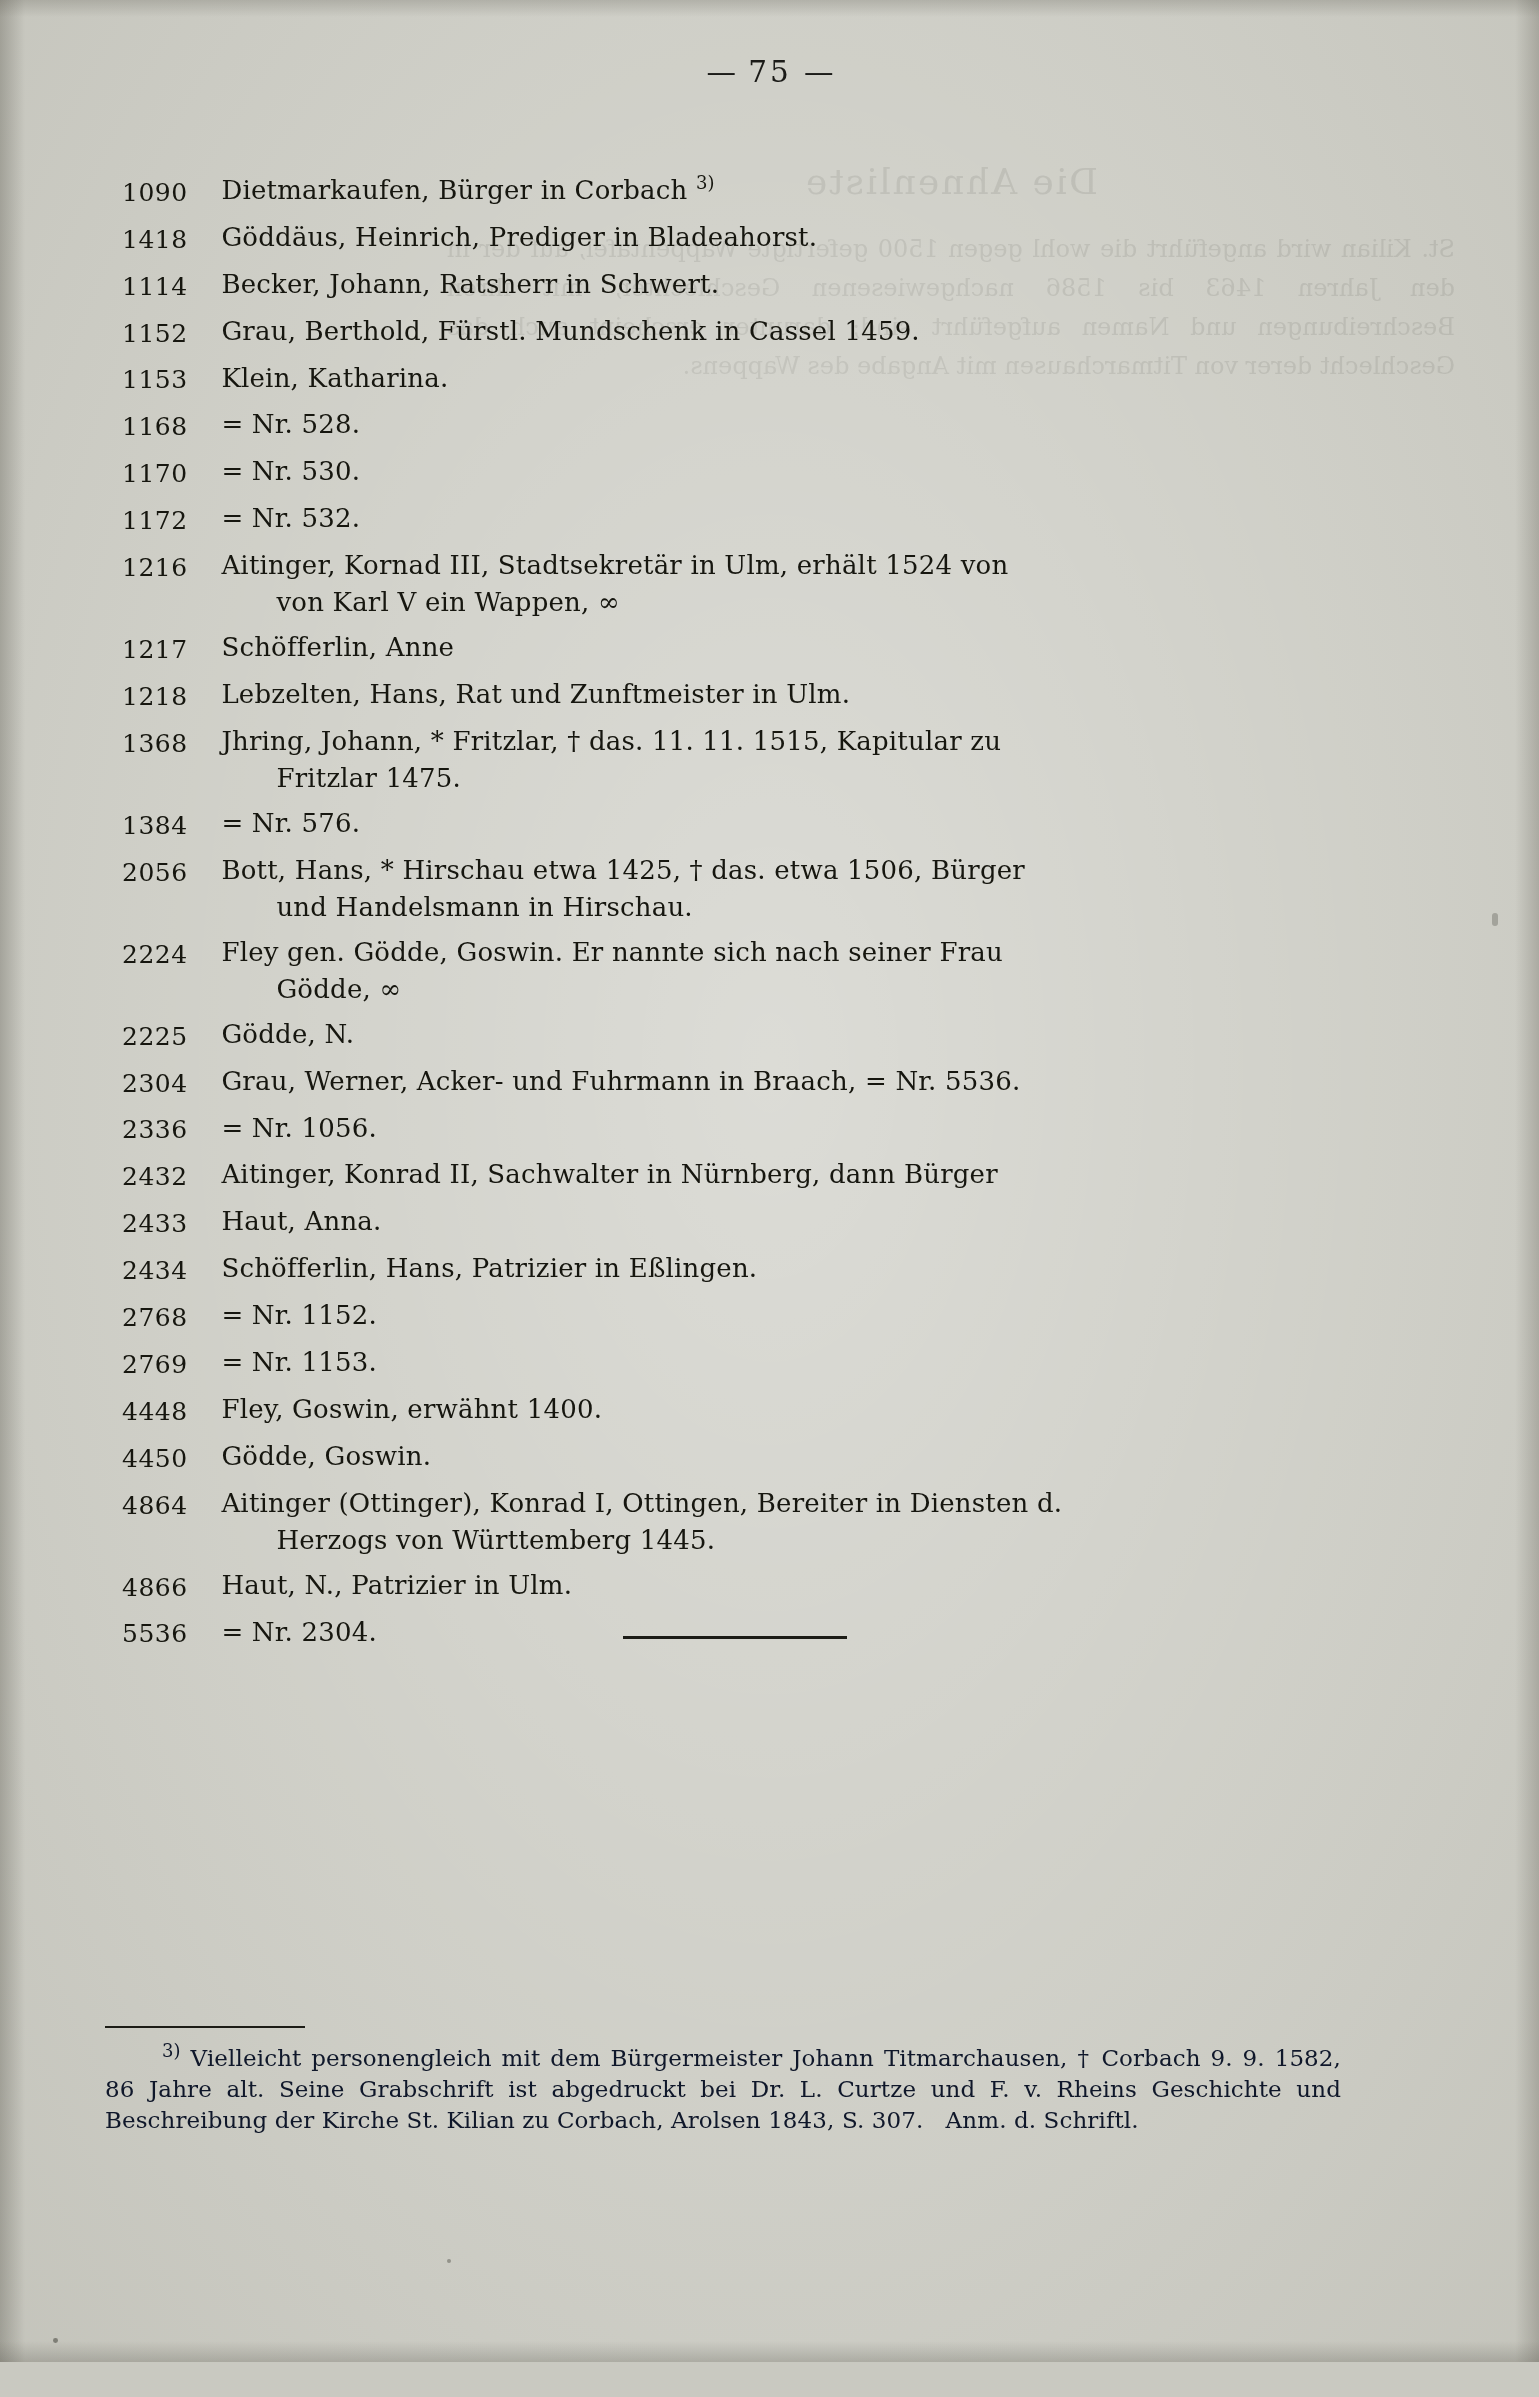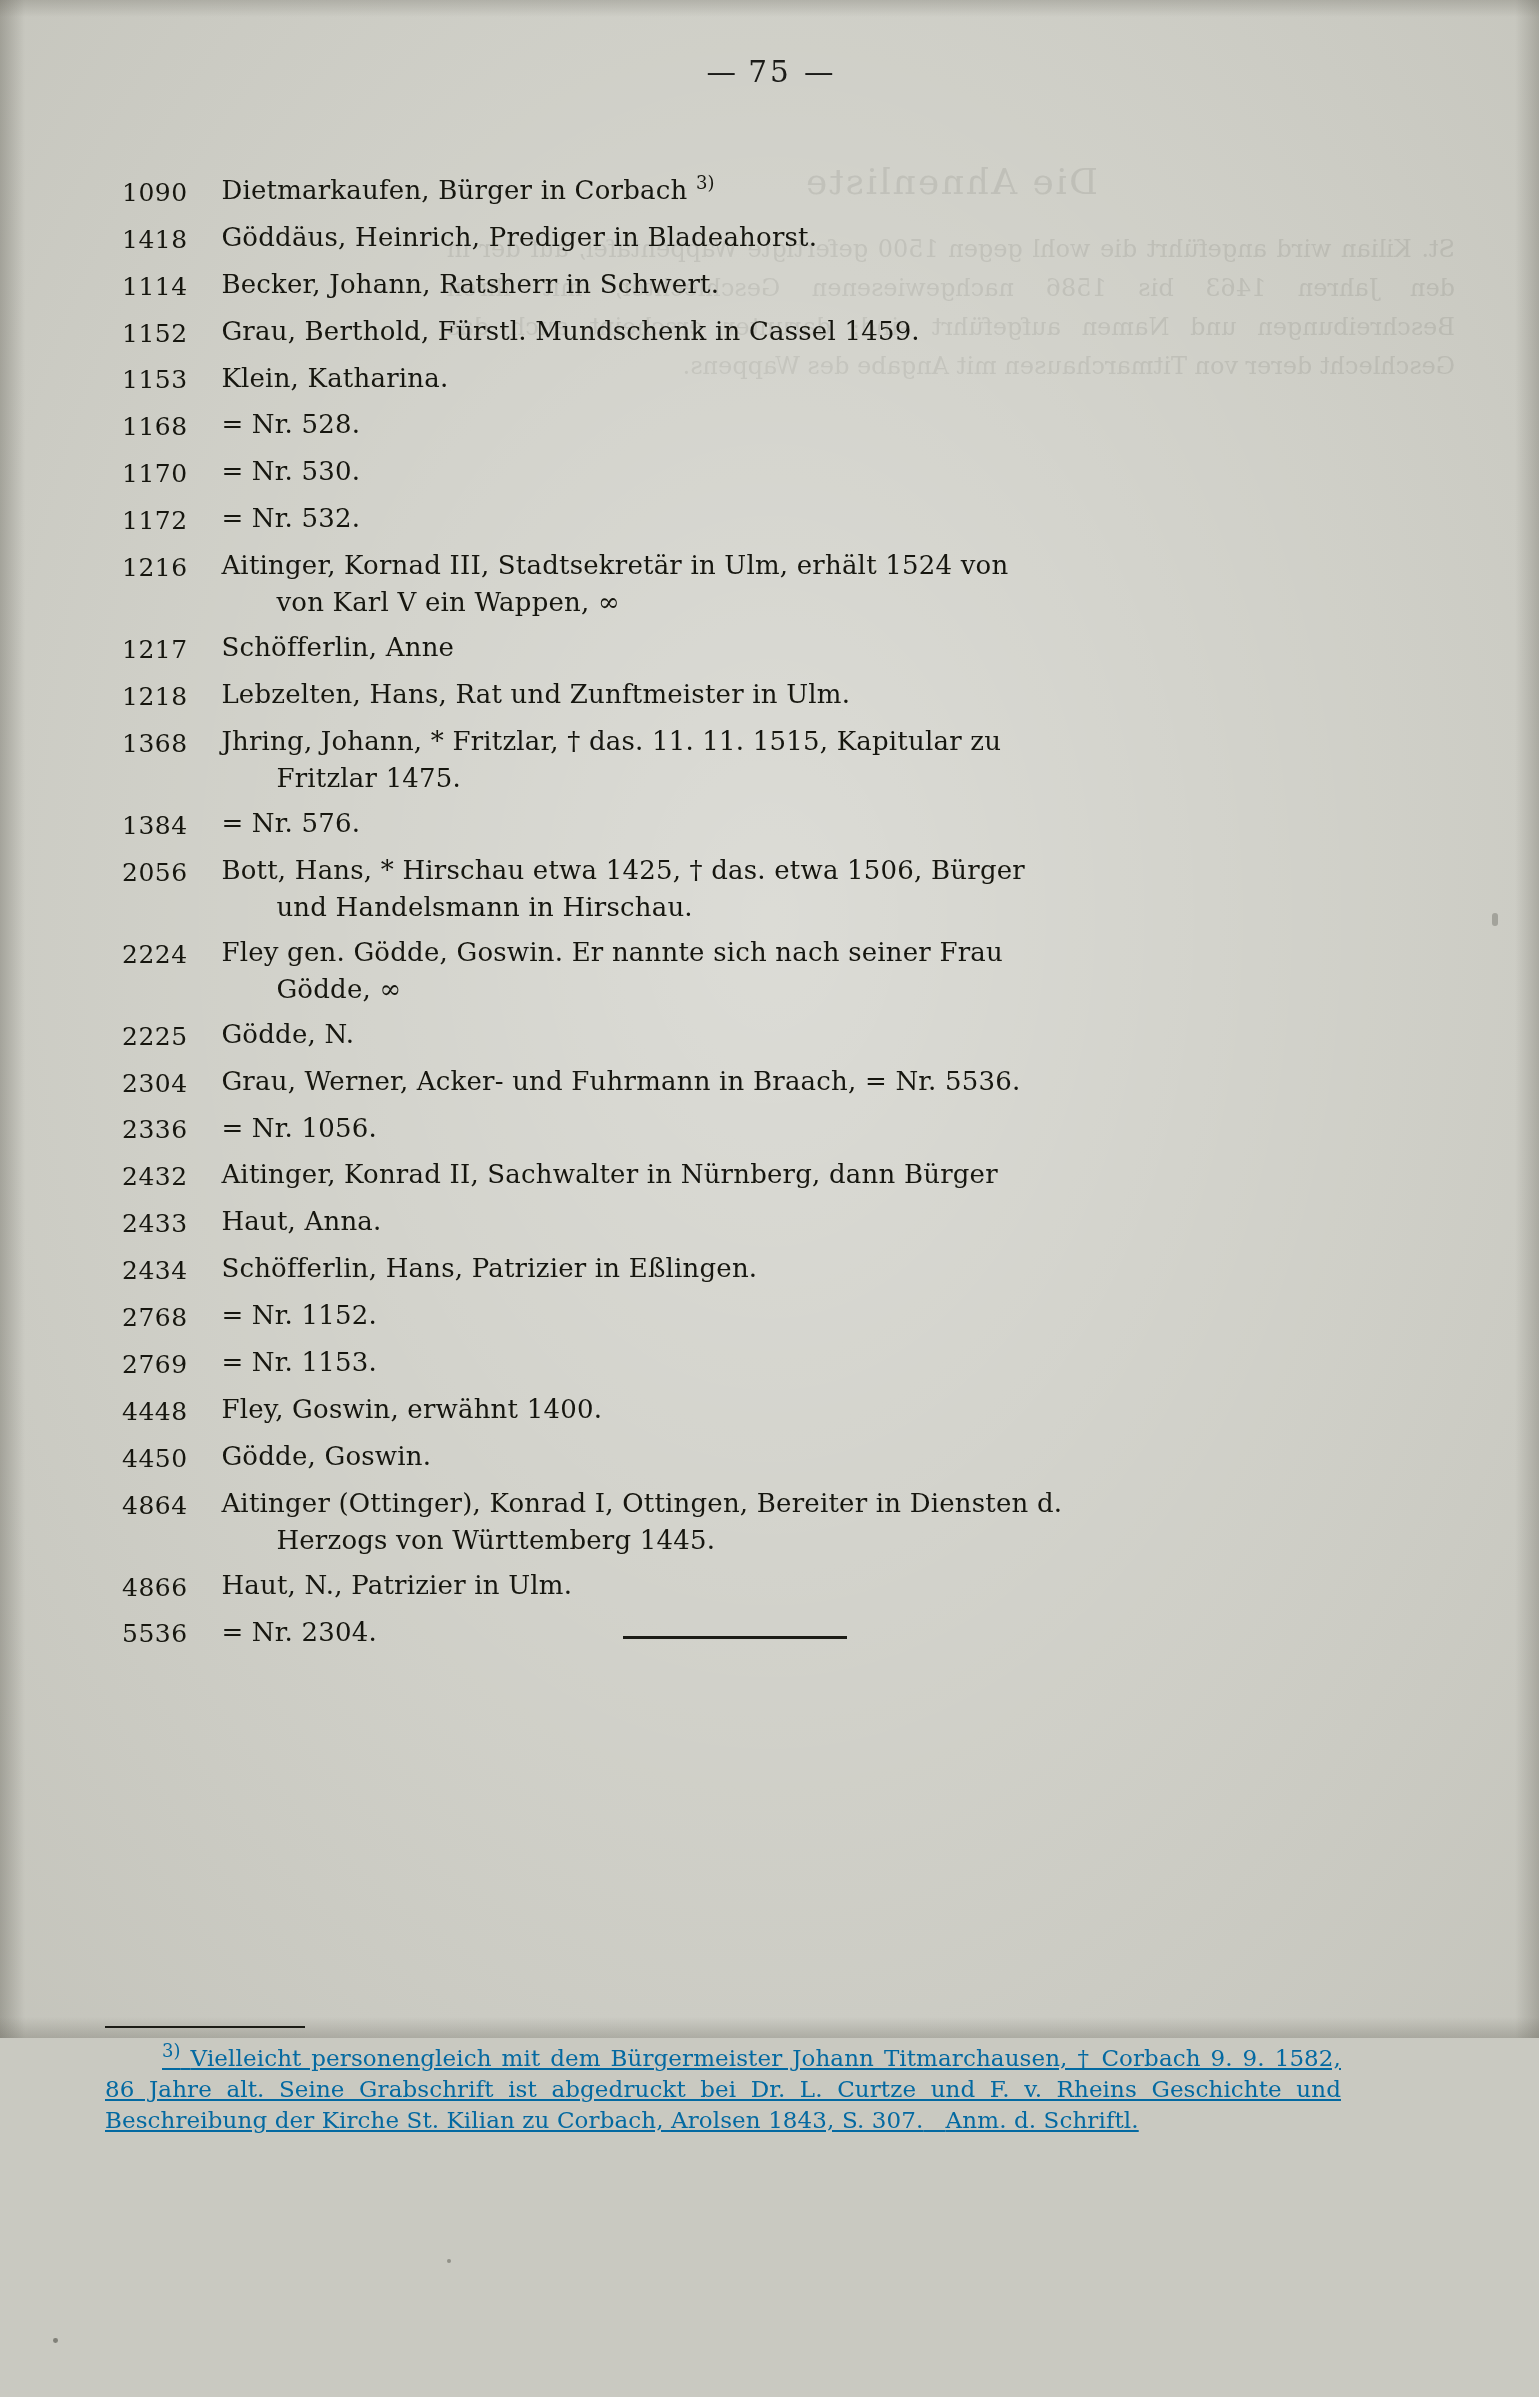--- a/index.html
+++ b/index.html
@@ -9,21 +9,21 @@
   body {
     width: 1540px;
     height: 2398px;
     background: #c9c9c1;
     font-family: "DejaVu Serif", serif;
     overflow: hidden;
   }
   .page {
     position: relative;
     width: 1540px;
-    height: 2038px;
+    height: 2362px;
     background: #cdcdc5;
     box-sizing: border-box;
   }
   
   .paper-tint {
     position: absolute;
     inset: 0;
     background:
       radial-gradient(ellipse at 50% 45%, rgba(255,255,255,0.30) 0%, rgba(255,255,255,0.06) 55%, rgba(120,118,105,0.10) 100%);
     pointer-events: none;
@@ -158,24 +158,23 @@
   }
   .fn-rule {
     width: 200px;
     border: none;
     border-top: 2.9px solid #1c1c16;
     margin: 0 0 15px 0;
   }
   .fn-body {
     font-size: 23px;
     line-height: 31px;
-    color: #0369a1;
+    color: #0f172a;
     letter-spacing: 0.1px;
     text-align: justify;
-    text-decoration: underline;
   }
   .fn-body .first-indent {
     display: inline-block;
     width: 57px;
   }
   .dot-a {
     position: absolute;
     left: 53px;
     top: 2338px;
     width: 4.8px; height: 4.8px;

